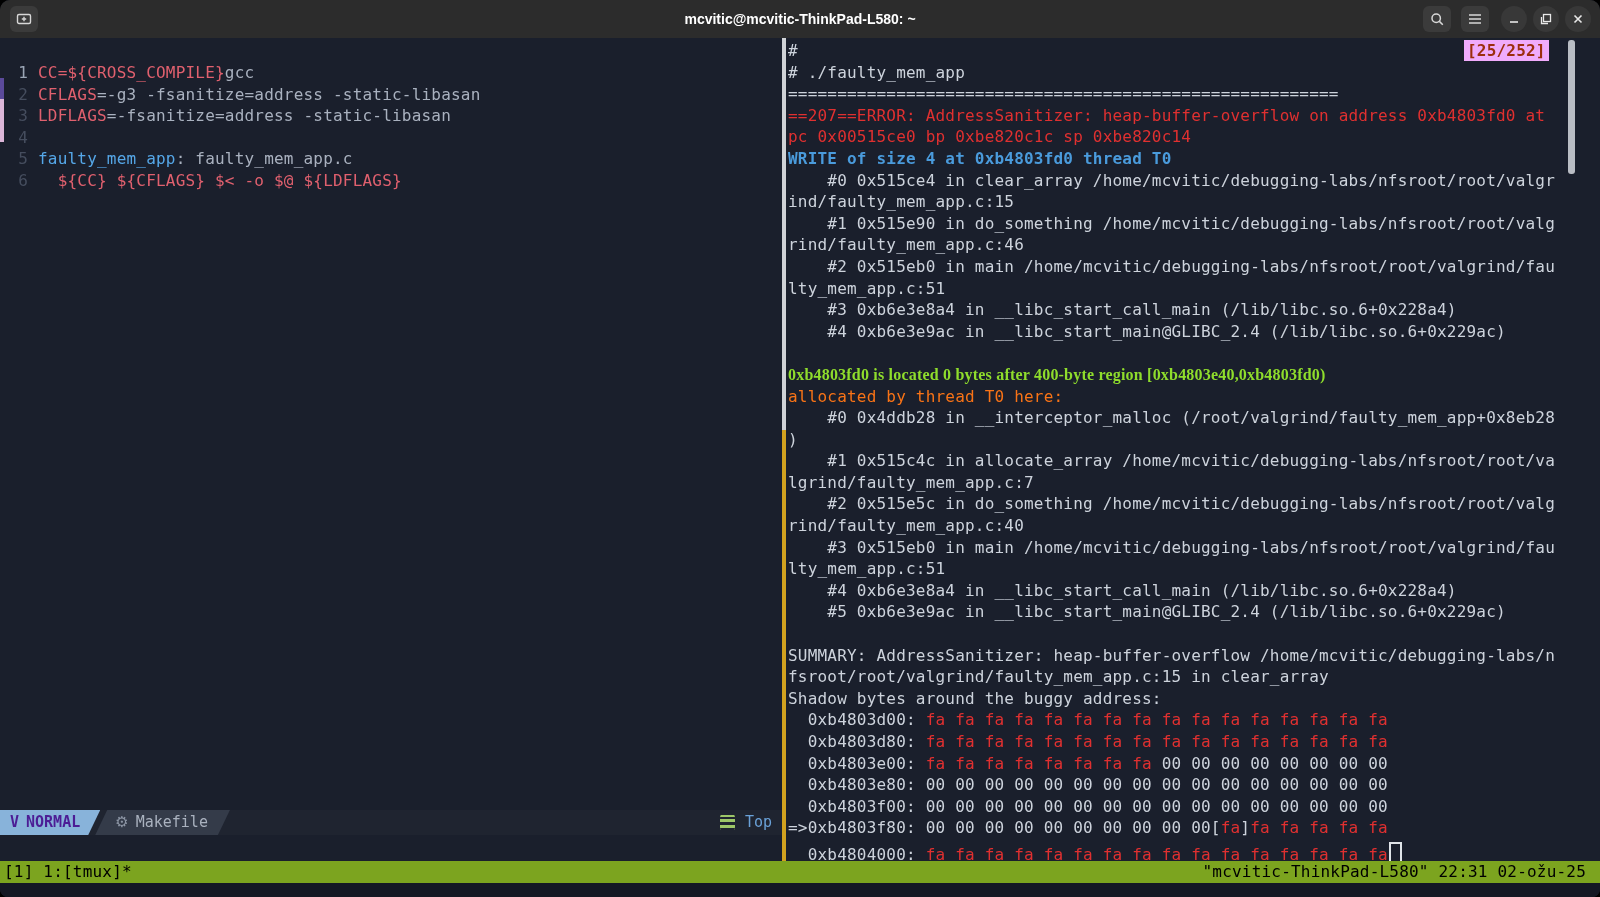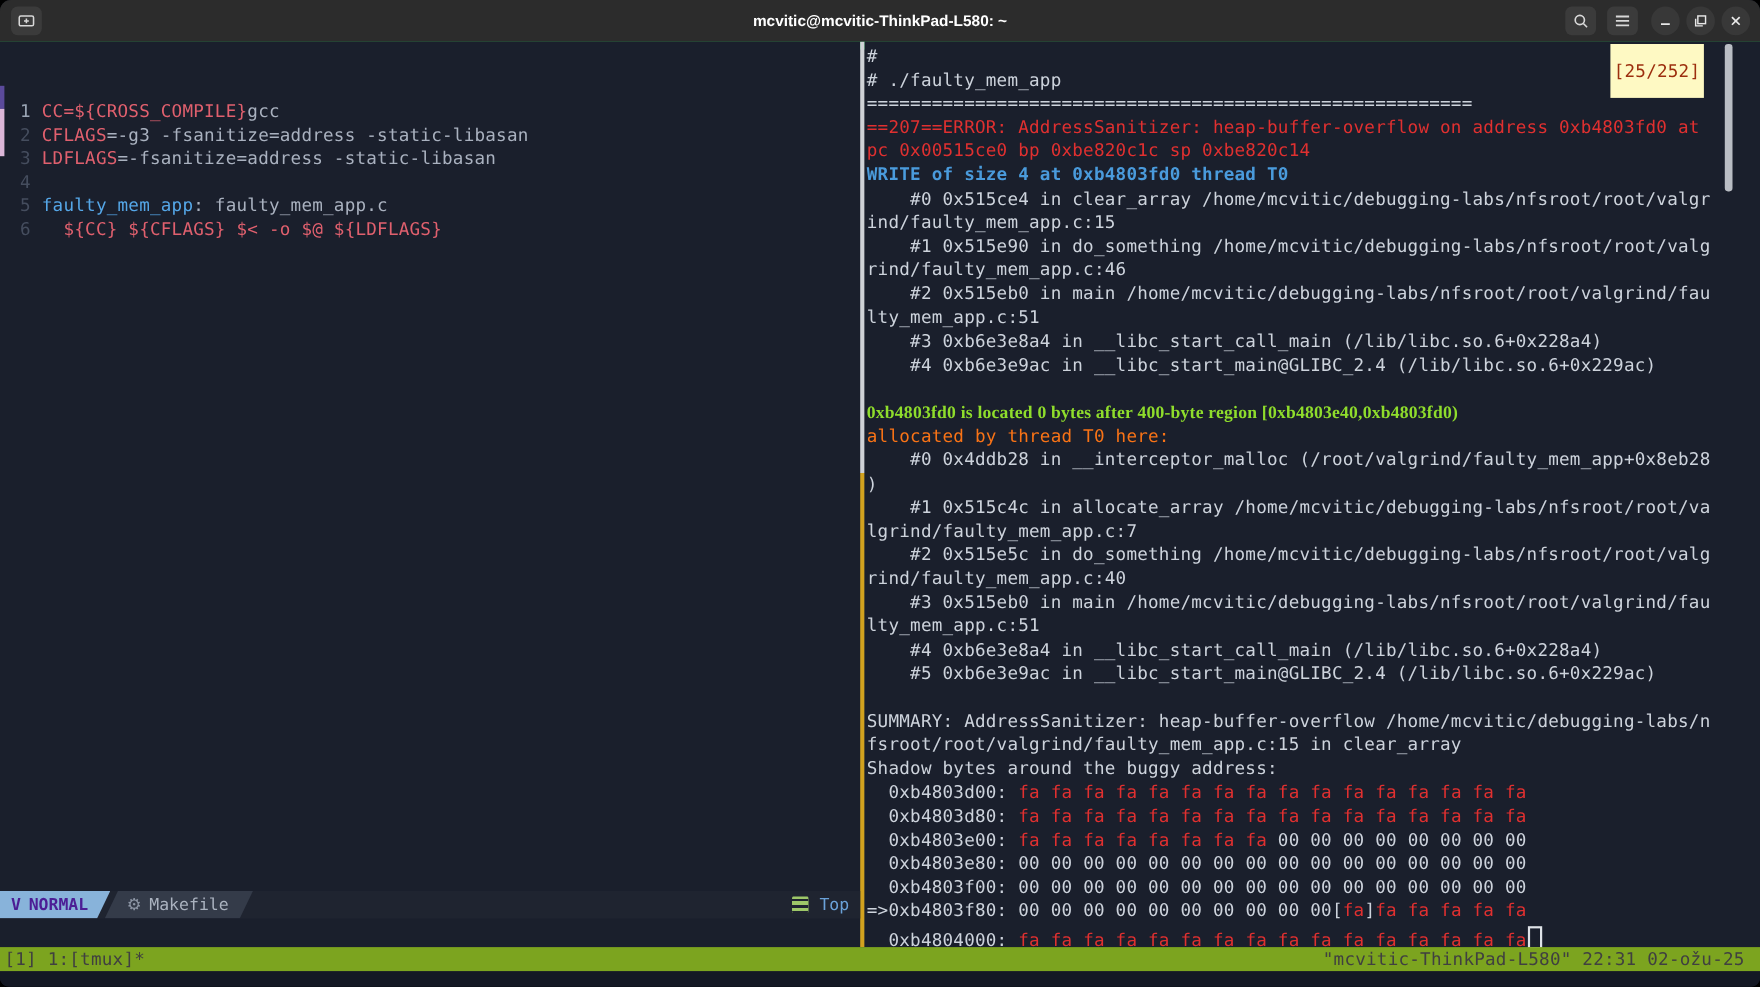--- a/index.html
+++ b/index.html
@@ -12,49 +12,49 @@
   .tb-btn svg,.tb-circle svg{display:block;}
   
   .editor-pane{position:absolute;left:0;top:38px;width:782px;height:823px;background:#1a1f2c;}
   .term-pane{position:absolute;left:786px;top:38px;width:814px;height:823px;background:#1a1f2c;}
   .divider-top{position:absolute;left:782px;top:38px;width:4px;height:392px;background:#cfd2d6;}
   .divider-bottom{position:absolute;left:782px;top:430px;width:4px;height:431px;background:#d2a21f;}
   
   .sign-add{position:absolute;left:0;top:40px;width:4px;height:21px;background:#5b4a9b;}
   .sign-change{position:absolute;left:0;top:61px;width:4px;height:43px;background:#dcb6d8;}
   
-  #editor-lines{position:absolute;left:0;top:52px;font-size:16px;line-height:21.6px;letter-spacing:.2px;white-space:pre;}
+  #editor-lines{position:absolute;left:0;top:24px;font-size:16px;line-height:21.6px;letter-spacing:.2px;white-space:pre;}
   .ed-row{height:21.6px;}
   .ln{display:inline-block;width:28px;text-align:right;margin-right:10px;color:#454d5e;}
   .ln-cur{color:#9aa5b5;}
   .c-salmon{color:#e0606e;}
   .c-code{color:#a9b1bf;}
   .c-bluecode{color:#55a7e8;}
   
   #term-lines{position:absolute;left:788px;top:40px;font-size:16px;line-height:21.6px;letter-spacing:.2px;white-space:pre;}
   .t-row{height:21.6px;}
   .c-fg{color:#cdd3dc;}
   .c-red{color:#e03030;font-weight:normal;}
   .c-blue{color:#4a9bdc;font-weight:bold;}
   .c-green{color:#8fdd2c;font-weight:bold;font-family:Liberation Serif, serif;}
   .c-pink{color:#f97316;}
   .cursor{display:inline-block;width:9px;height:17px;border:2px solid #dfe3e8;position:relative;top:3px;margin-left:1px;}
-  .copy-badge{position:absolute;left:1464px;top:40px;height:21px;line-height:21px;padding:14px 3px;background:#fef9c3;color:#9c2e0e;font-size:16px;font-weight:normal;letter-spacing:.2px;}
+  .copy-badge{position:absolute;left:1464px;top:40px;height:21px;line-height:21px;padding:0 3px;background:#f0abfc;color:#9c2e0e;font-size:16px;font-weight:bold;letter-spacing:.2px;}
   .copy-scrollbar{position:absolute;left:1568px;top:40px;width:7px;height:134px;background:#b9bdc4;border-radius:3px;}
   
   .statusline{position:absolute;left:0;top:810px;width:782px;height:25px;background:#1f2430;font-size:15px;display:flex;align-items:stretch;}
   .sl-mode{background:#88b3da;color:#4c1d95;font-weight:bold;line-height:25px;padding:0 20px 0 10px;clip-path:polygon(0 0,100% 0,calc(100% - 12px) 100%,0 100%);}
   .sl-vim-icon{font-weight:bold;margin-right:7px;}
   .sl-file{background:#343b49;color:#aab2bf;line-height:25px;padding:0 22px 16px 20px;margin-left:-5px;clip-path:polygon(12px 0,100% 0,calc(100% - 12px) 100%,0 100%);}
   .sl-file-icon{color:#8d96a5;margin-right:7px;font-family:"DejaVu Sans",sans-serif;}
   .sl-right{position:absolute;right:10px;top:0;height:25px;display:flex;align-items:center;justify-content:space-between;}
   .sl-lines-icon{width:21px;height:17px;border-radius:4px;background:#9dc768;margin-right:7px;background-image:repeating-linear-gradient(to bottom,transparent 0 3px,#1f2430 3px 5.5px);background-clip:content-box;padding:1px 3px;box-sizing:border-box;background-color:#9dc768;}
   .sl-top{color:#6aa1d8;line-height:25px;}
   
-  .tmux-bar{position:absolute;left:0;top:861px;width:1600px;height:22px;background:#7ca41f;color:#404040;font-size:16px;line-height:22px;letter-spacing:.2px;}
+  .tmux-bar{position:absolute;left:0;top:861px;width:1600px;height:22px;background:#7ca41f;color:#000000;font-size:16px;line-height:22px;letter-spacing:.2px;}
   .tmux-left{position:absolute;left:4px;top:0;}
   .tmux-right{position:absolute;right:14px;top:0;}
   .bottom-strip{position:absolute;left:0;top:883px;width:1600px;height:14px;background:#141824;}
 </style>
 </head>
 <body>
 
 <div class="window">
 
   <div class="titlebar">

